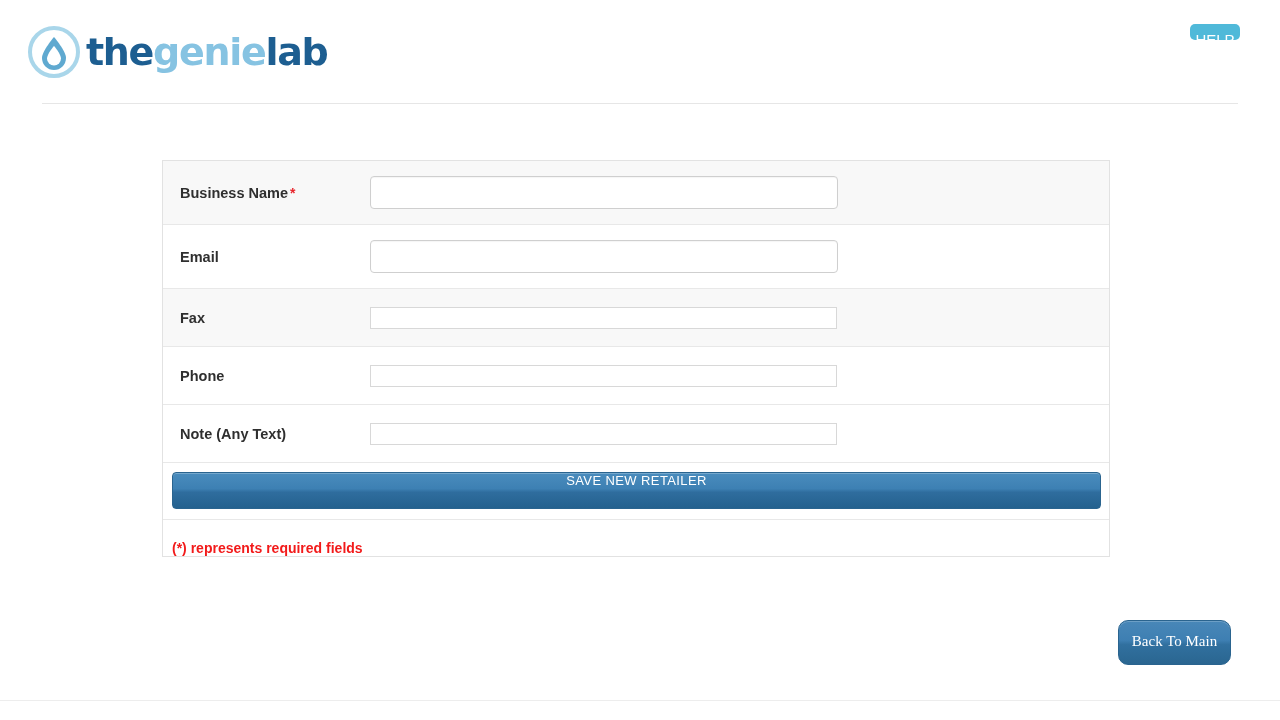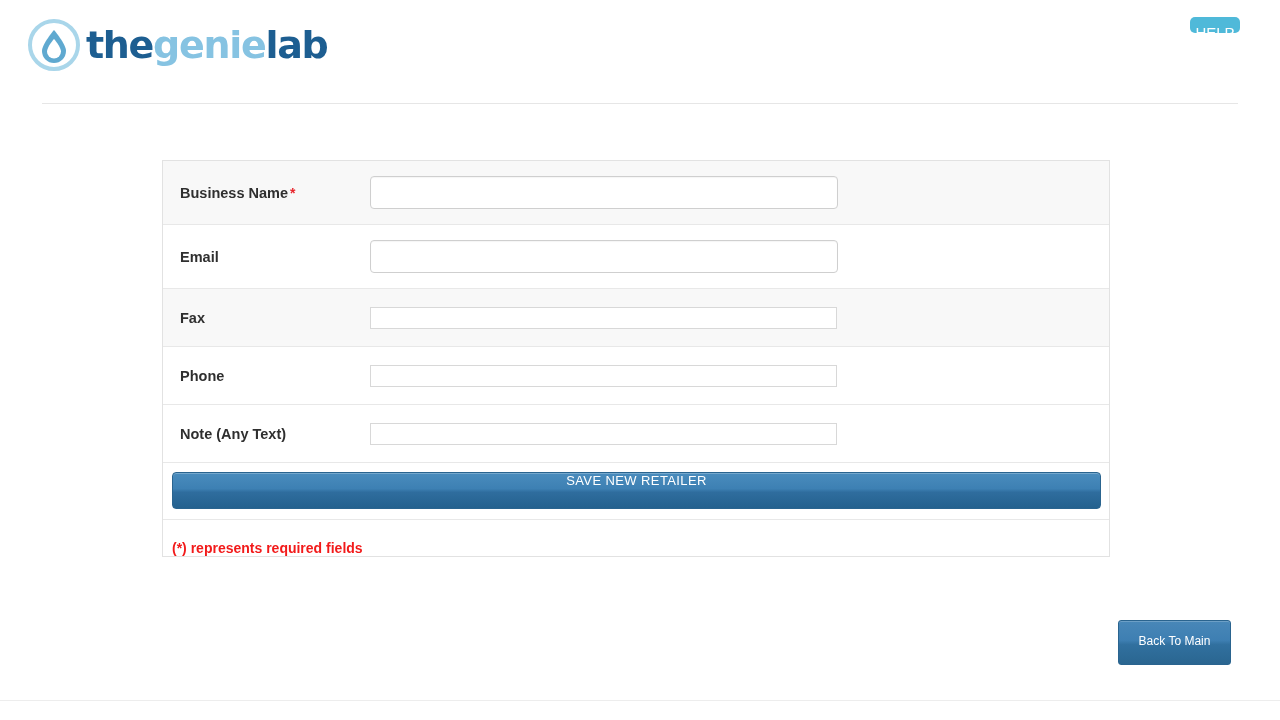--- a/index.html
+++ b/index.html
@@ -16,21 +16,21 @@
   .page {
     position: relative;
     width: 1280px;
     height: 720px;
   }
 
   
   .header {
     position: absolute;
     left: 0;
-    top: 0;
+    top: 7px;
     width: 1280px;
     height: 88px;
   }
 
   .logo {
     position: absolute;
     left: 26px;
     top: 15px;
     display: flex;
     align-items: center;
@@ -200,25 +200,25 @@
   }
 
   
   .back-button {
     position: absolute;
     left: 1118px;
     top: 620px;
     width: 111px;
     height: 43px;
     border: 1px solid #2a648f;
-    border-radius: 3px;
+    border-radius: 10px;
     background: linear-gradient(to bottom, #4887b8 0%, #3e7fb2 45%, #31709f 55%, #2a6690 100%);
     color: #ffffff;
-    font-family: Liberation Sans, sans-serif;
-    font-size: 12px;
+    font-family: Liberation Serif, serif;
+    font-size: 15px;
     line-height: 41px;
     text-align: center;
     cursor: pointer;
     box-shadow: inset 0 1px 0 rgba(255,255,255,0.2);
   }
 
   
   .footer-rule {
     position: absolute;
     left: 0;

